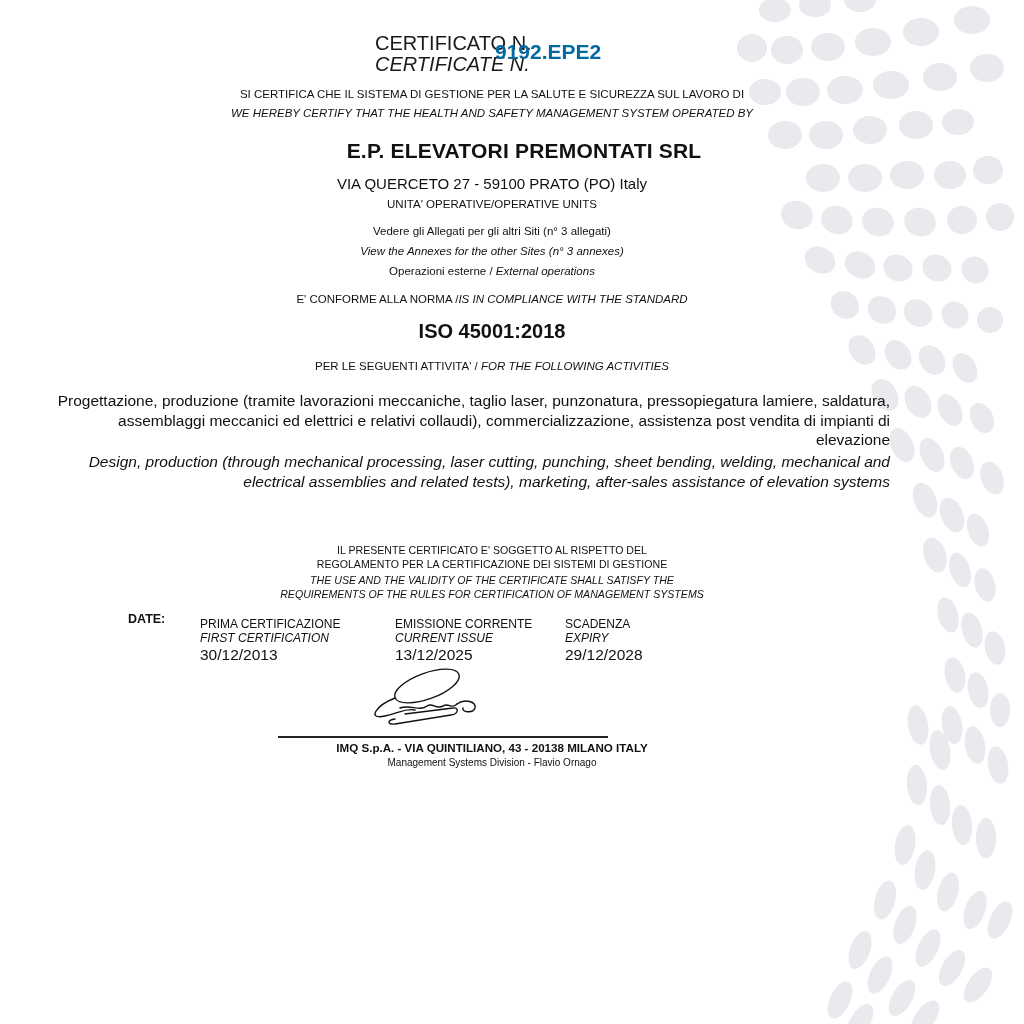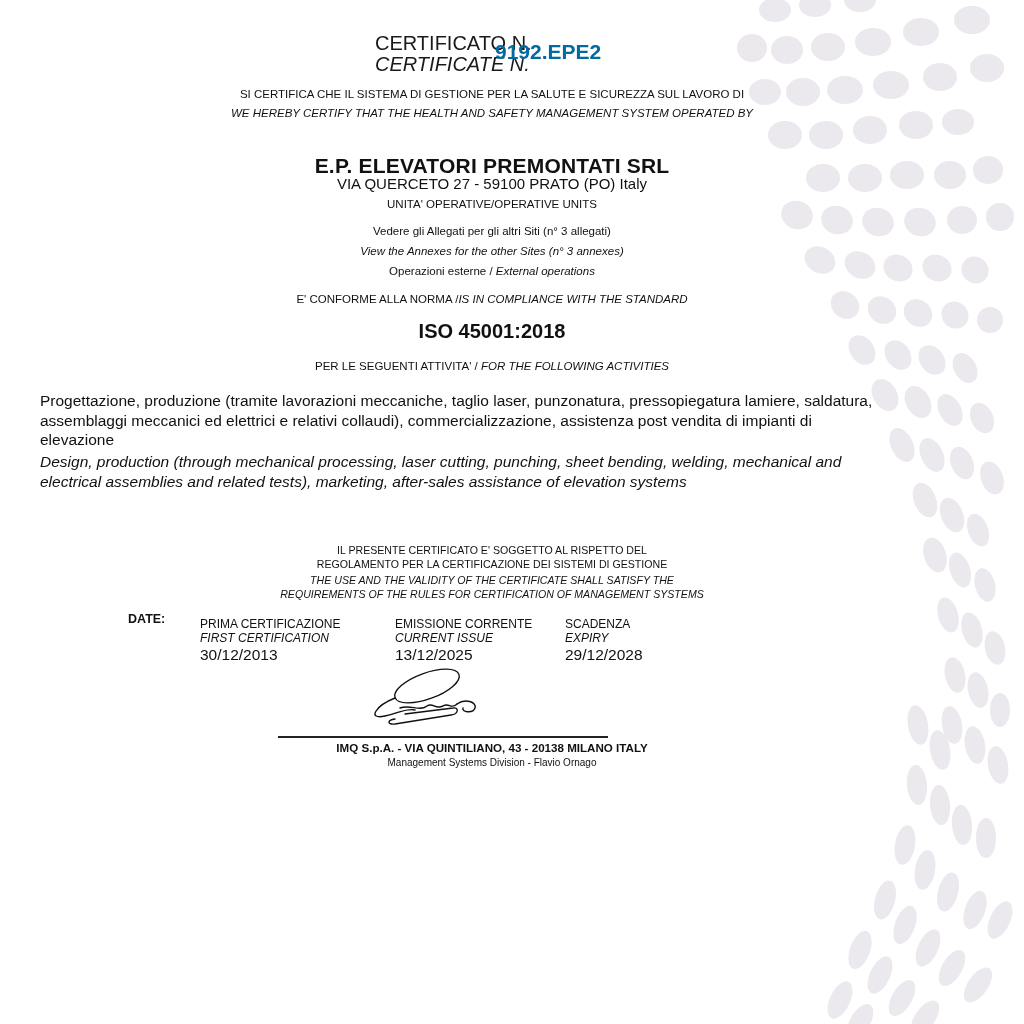--- a/index.html
+++ b/index.html
@@ -12,21 +12,21 @@
   .abs { position: absolute; white-space: nowrap; }
   .center { left: 0; width: 930px; text-align: center; padding-left: 27px; }
   .cert-lbl { left: 327px; top: 33px; font-size: 20px; line-height: 20px; color: #1a1a1a; margin-left: 48px; }
   .cert-lbl .it { font-style: italic; display: block; margin-top: 1px; }
   .cert-num { left: 495px; top: 40px; font-size: 21px; font-weight: bold; color: #0369a1; }
   .small-caps { font-size: 11.5px; }
   .it { font-style: italic; }
   .company { font-size: 21px; font-weight: bold; letter-spacing: 0.2px; }
   .addr { font-size: 15px; }
   .iso { font-size: 20px; font-weight: bold; }
-  .activities { left: 40px; width: 850px; text-align: left; font-size: 15.5px; line-height: 19.5px; white-space: normal; }
+  .activities { left: 40px; width: 850px; text-align: right; font-size: 15.5px; line-height: 19.5px; white-space: normal; }
   .rules { font-size: 10.6px; line-height: 13.5px; }
   .date-lbl { left: 128px; top: 612px; font-size: 12.5px; font-weight: bold; text-align: center; }
   .date-col { top: 617px; font-size: 12px; line-height: 14px; }
   .date-col .val { font-size: 15.5px; line-height: 20px; display: block; }
   .sig-line { position: absolute; left: 278px; top: 736px; width: 330px; height: 2px; background: #222; }
   .imq { font-size: 11.6px; font-weight: bold; }
   .imq-sub { font-size: 10px; }
 </style>
 </head>
 <body>
@@ -131,21 +131,21 @@
 
 <div class="abs cert-lbl">
   <span>CERTIFICATO N.</span>
   <span class="it">CERTIFICATE N.</span>
 </div>
 <div class="abs cert-num">9192.EPE2</div>
 
 <div class="abs center small-caps" style="top:88px;">SI CERTIFICA CHE IL SISTEMA DI GESTIONE PER LA SALUTE E SICUREZZA SUL LAVORO DI</div>
 <div class="abs center small-caps it" style="top:107px;">WE HEREBY CERTIFY THAT THE HEALTH AND SAFETY MANAGEMENT SYSTEM OPERATED BY</div>
 
-<div class="abs center company" style="top:154px;">E.P. ELEVATORI PREMONTATI SRL</div>
+<div class="abs center company" style="top:139px;margin-left:32px;">E.P. ELEVATORI PREMONTATI SRL</div>
 <div class="abs center addr" style="top:175px;">VIA QUERCETO 27  - 59100 PRATO (PO) Italy</div>
 <div class="abs center small-caps" style="top:198px;">UNITA' OPERATIVE/OPERATIVE UNITS</div>
 <div class="abs center small-caps" style="top:225px;">Vedere gli Allegati per gli  altri Siti (n° 3 allegati)</div>
 <div class="abs center small-caps it" style="top:245px;">View the Annexes for the other Sites (n° 3 annexes)</div>
 <div class="abs center small-caps" style="top:265px;">
   <span>Operazioni esterne / </span><span class="it">External operations</span>
 </div>
 
 <div class="abs center small-caps" style="top:293px;">
   <span>E' CONFORME ALLA NORMA /</span><span class="it">IS IN COMPLIANCE WITH THE STANDARD</span>

